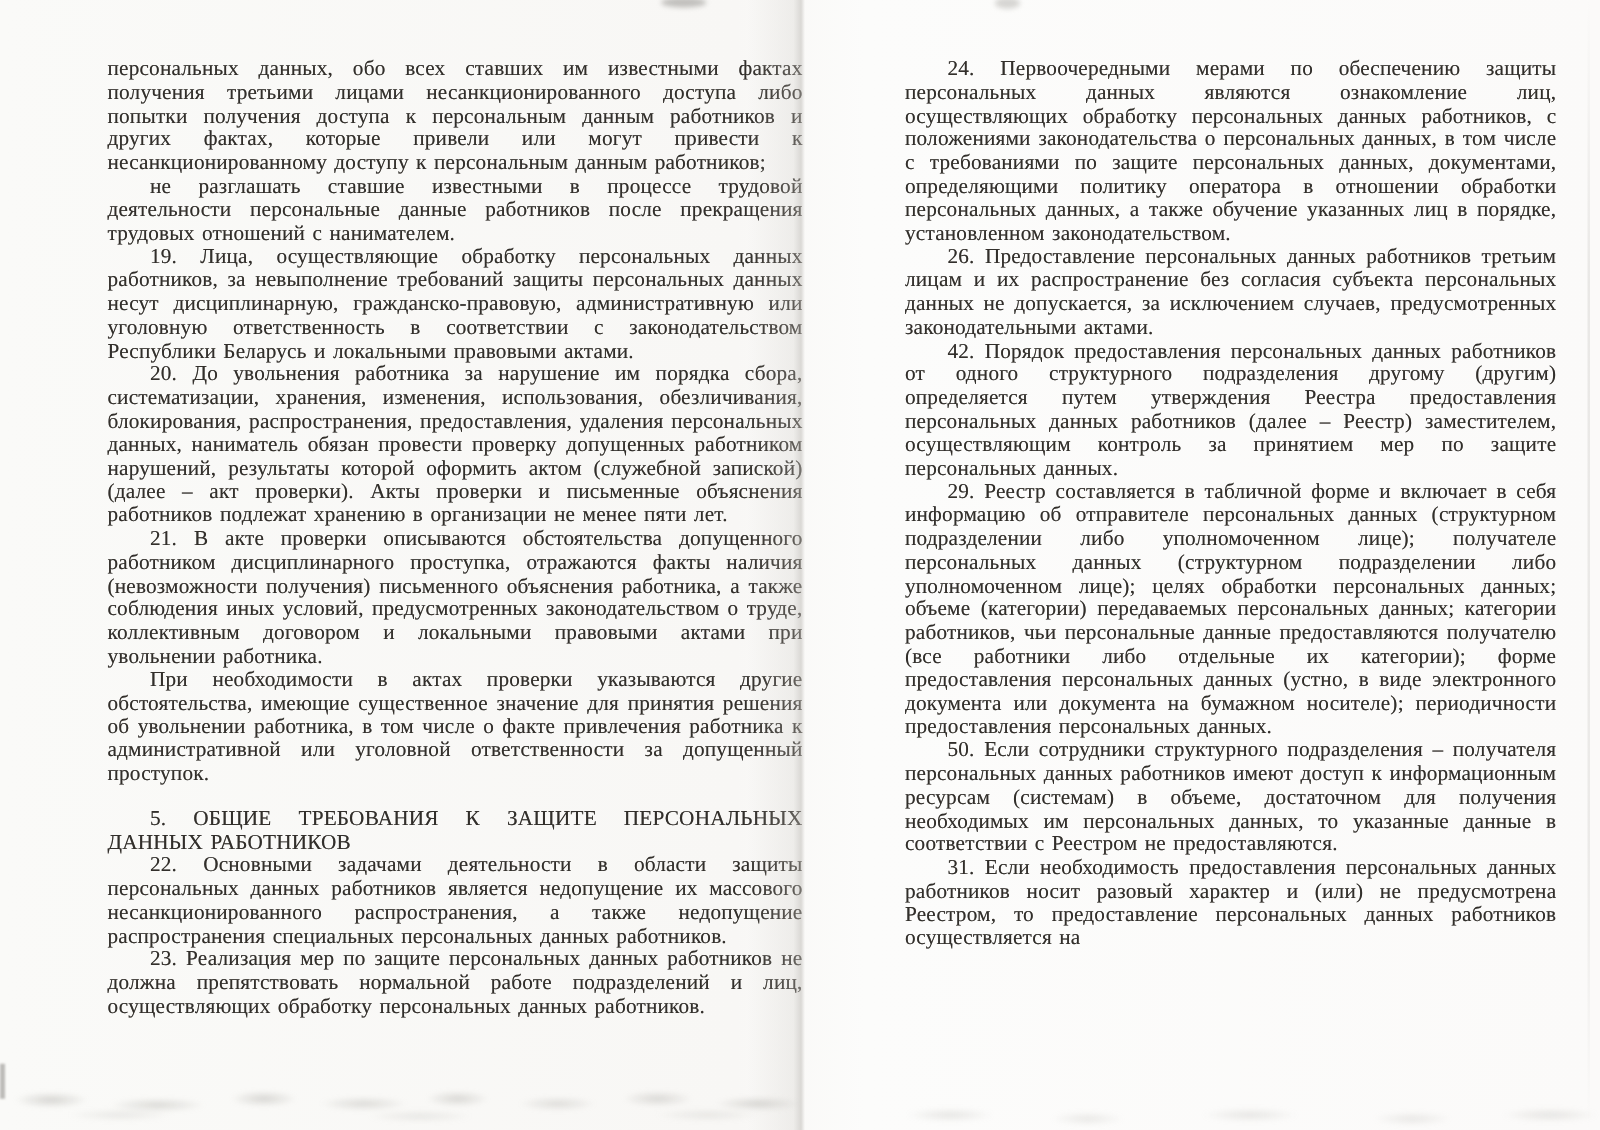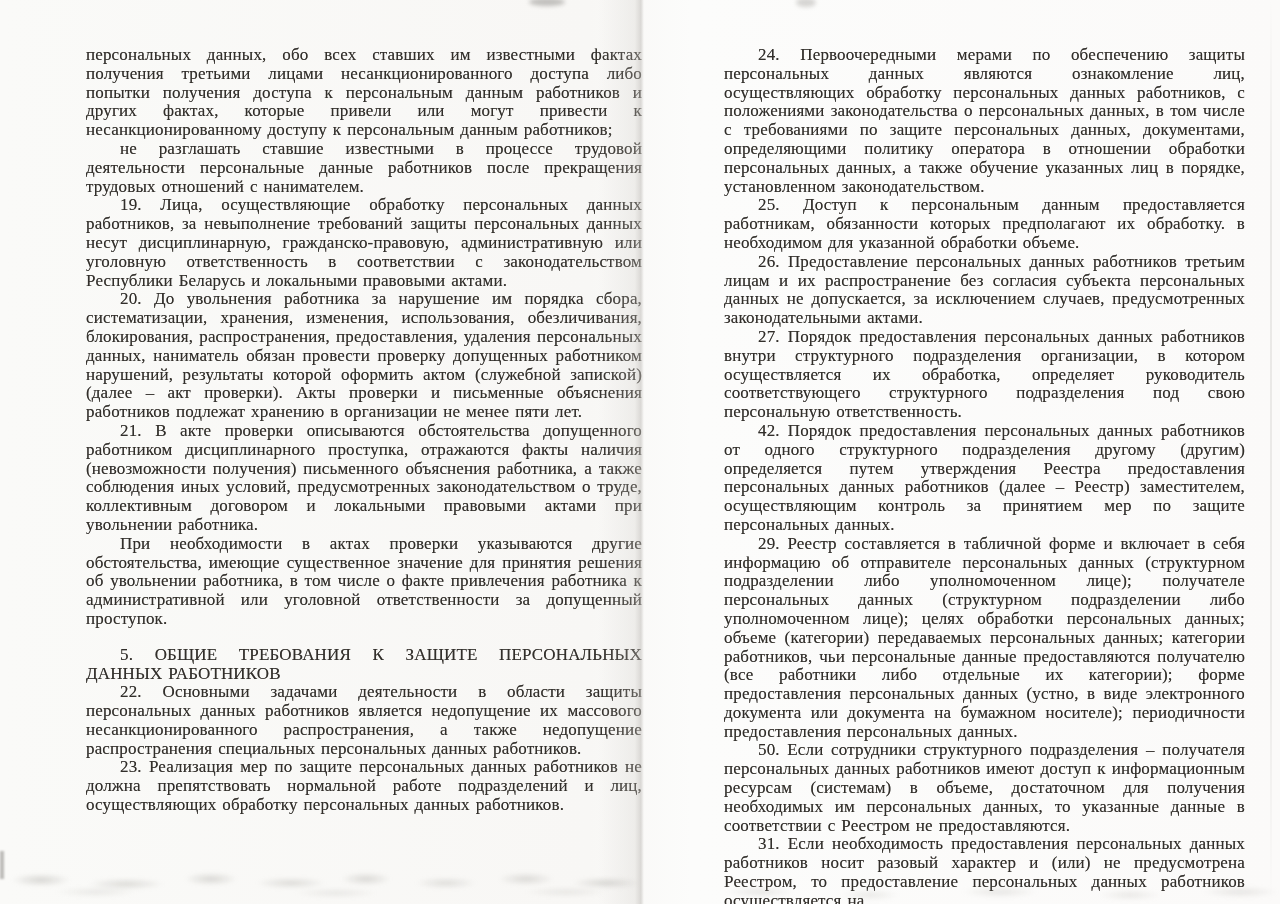--- a/index.html
+++ b/index.html
@@ -103,23 +103,21 @@
     <p class="para">20. До увольнения работника за нарушение им порядка сбора, систематизации, хранения, изменения, использования, обезличивания, блокирования, распространения, предоставления, удаления персональных данных, наниматель обязан провести проверку допущенных работником нарушений, результаты которой оформить актом (служебной запиской) (далее – акт проверки). Акты проверки и письменные объяснения работников подлежат хранению в организации не менее пяти лет.</p>
     <p class="para">21. В акте проверки описываются обстоятельства допущенного работником дисциплинарного проступка, отражаются факты наличия (невозможности получения) письменного объяснения работника, а также соблюдения иных условий, предусмотренных законодательством о труде, коллективным договором и локальными правовыми актами при увольнении работника.</p>
     <p class="para">При необходимости в актах проверки указываются другие обстоятельства, имеющие существенное значение для принятия решения об увольнении работника, в том числе о факте привлечения работника к административной или уголовной ответственности за допущенный проступок.</p>
     <p class="para heading">5. ОБЩИЕ ТРЕБОВАНИЯ К ЗАЩИТЕ ПЕРСОНАЛЬНЫХ ДАННЫХ РАБОТНИКОВ</p>
     <p class="para">22. Основными задачами деятельности в области защиты персональных данных работников является недопущение их массового несанкционированного распространения, а также недопущение распространения специальных персональных данных работников.</p>
     <p class="para">23. Реализация мер по защите персональных данных работников не должна препятствовать нормальной работе подразделений и лиц, осуществляющих обработку персональных данных работников.</p>
   </div>
 
   <div class="page page-right">
     <p class="para">24. Первоочередными мерами по обеспечению защиты персональных данных являются ознакомление лиц, осуществляющих обработку персональных данных работников, с положениями законодательства о персональных данных, в том числе с требованиями по защите персональных данных, документами, определяющими политику оператора в отношении обработки персональных данных, а также обучение указанных лиц в порядке, установленном законодательством.</p>
-    <p class="para">25. Доступ к персональным данным предоставляется работникам, обязанности которых предполагают их обработку. в необходимом для указанной обработки объеме.</p>
     <p class="para">26. Предоставление персональных данных работников третьим лицам и их распространение без согласия субъекта персональных данных не допускается, за исключением случаев, предусмотренных законодательными актами.</p>
-    <p class="para">27. Порядок предоставления персональных данных работников внутри структурного подразделения организации, в котором осуществляется их обработка, определяет руководитель соответствующего структурного подразделения под свою персональную ответственность.</p>
     <p class="para">42. Порядок предоставления персональных данных работников от одного структурного подразделения другому (другим) определяется путем утверждения Реестра предоставления персональных данных работников (далее – Реестр) заместителем, осуществляющим контроль за принятием мер по защите персональных данных.</p>
     <p class="para">29. Реестр составляется в табличной форме и включает в себя информацию об отправителе персональных данных (структурном подразделении либо уполномоченном лице); получателе персональных данных (структурном подразделении либо уполномоченном лице); целях обработки персональных данных; объеме (категории) передаваемых персональных данных; категории работников, чьи персональные данные предоставляются получателю (все работники либо отдельные их категории); форме предоставления персональных данных (устно, в виде электронного документа или документа на бумажном носителе); периодичности предоставления персональных данных.</p>
     <p class="para">50. Если сотрудники структурного подразделения – получателя персональных данных работников имеют доступ к информационным ресурсам (системам) в объеме, достаточном для получения необходимых им персональных данных, то указанные данные в соответствии с Реестром не предоставляются.</p>
     <p class="para">31. Если необходимость предоставления персональных данных работников носит разовый характер и (или) не предусмотрена Реестром, то предоставление персональных данных работников осуществляется на</p>
   </div>
 
   <div class="seam"></div>
   <div class="right-edge"></div>
   <div class="smudge-top-left"></div>
   <div class="smudge-top-right"></div>

